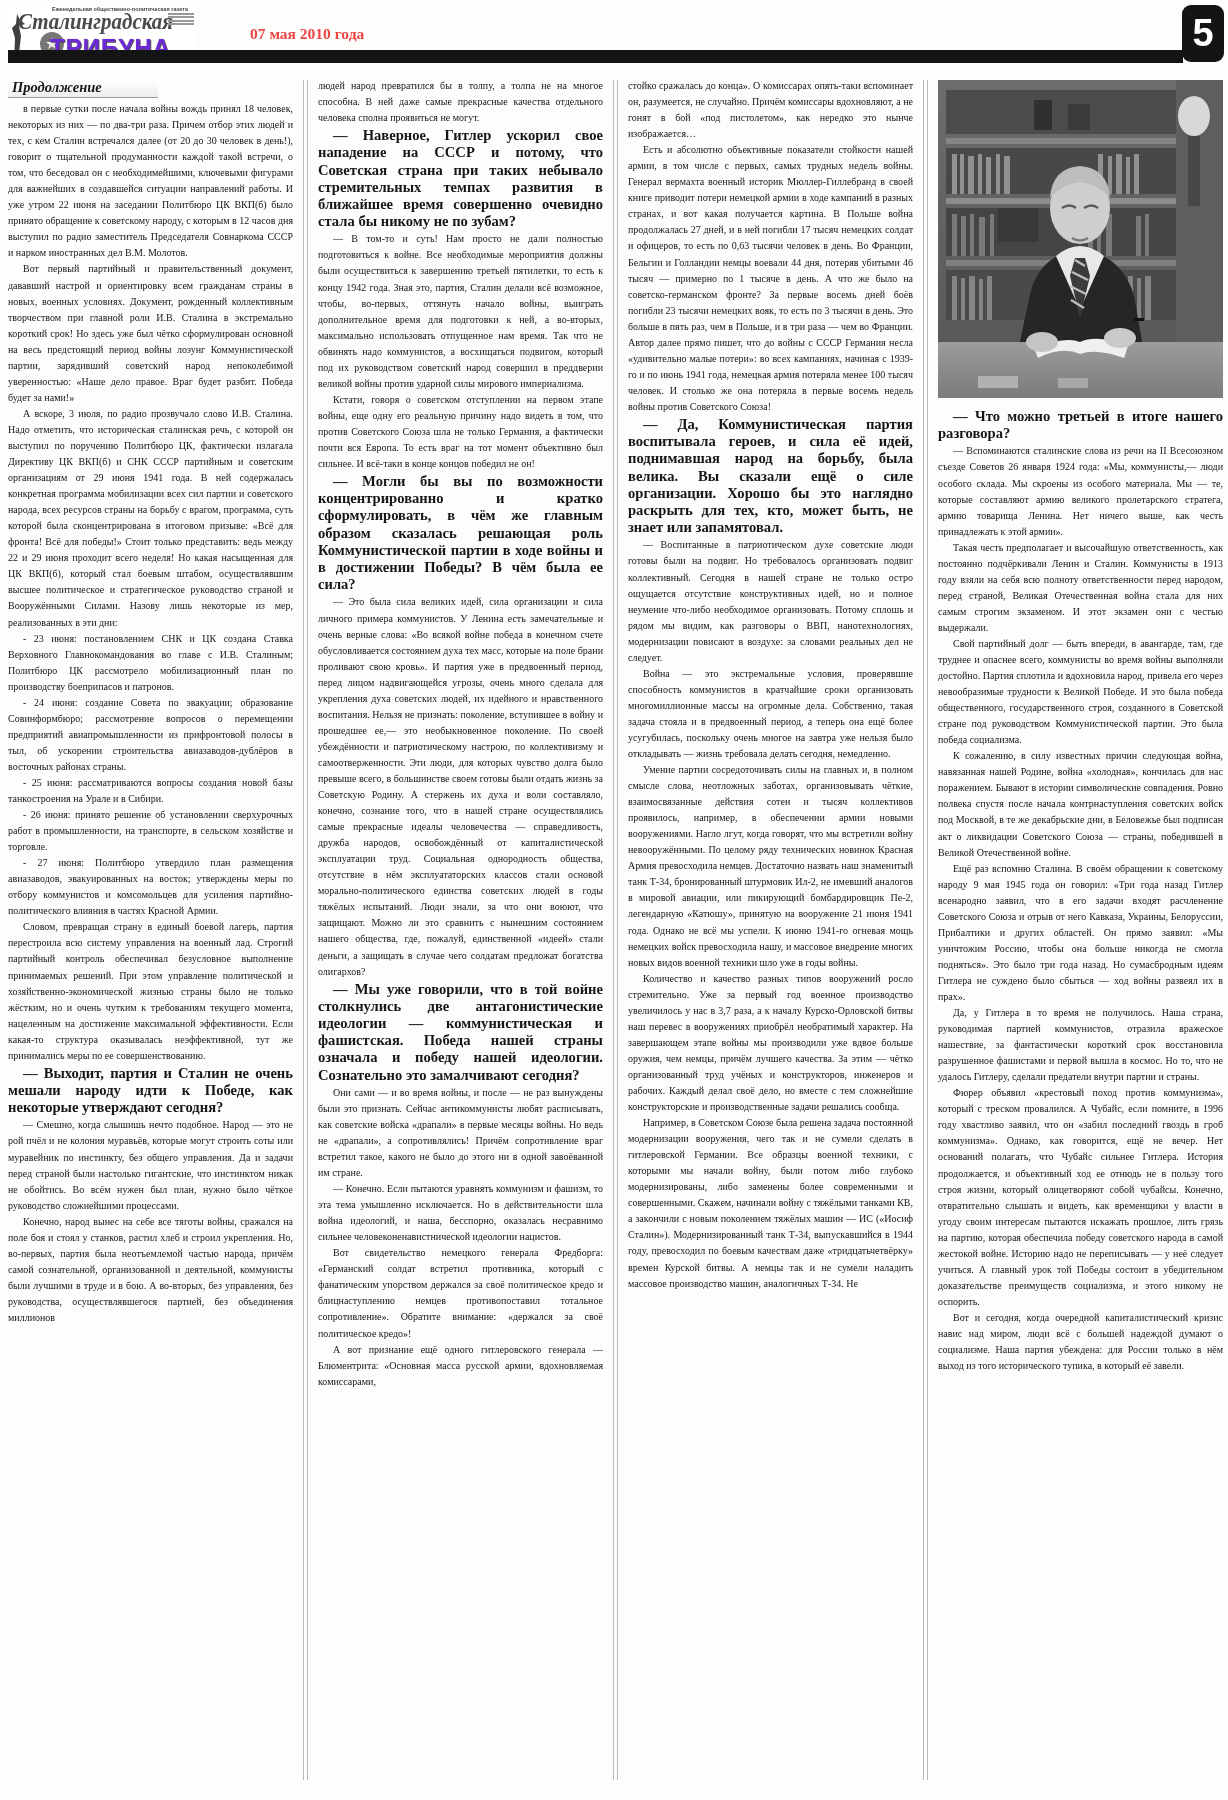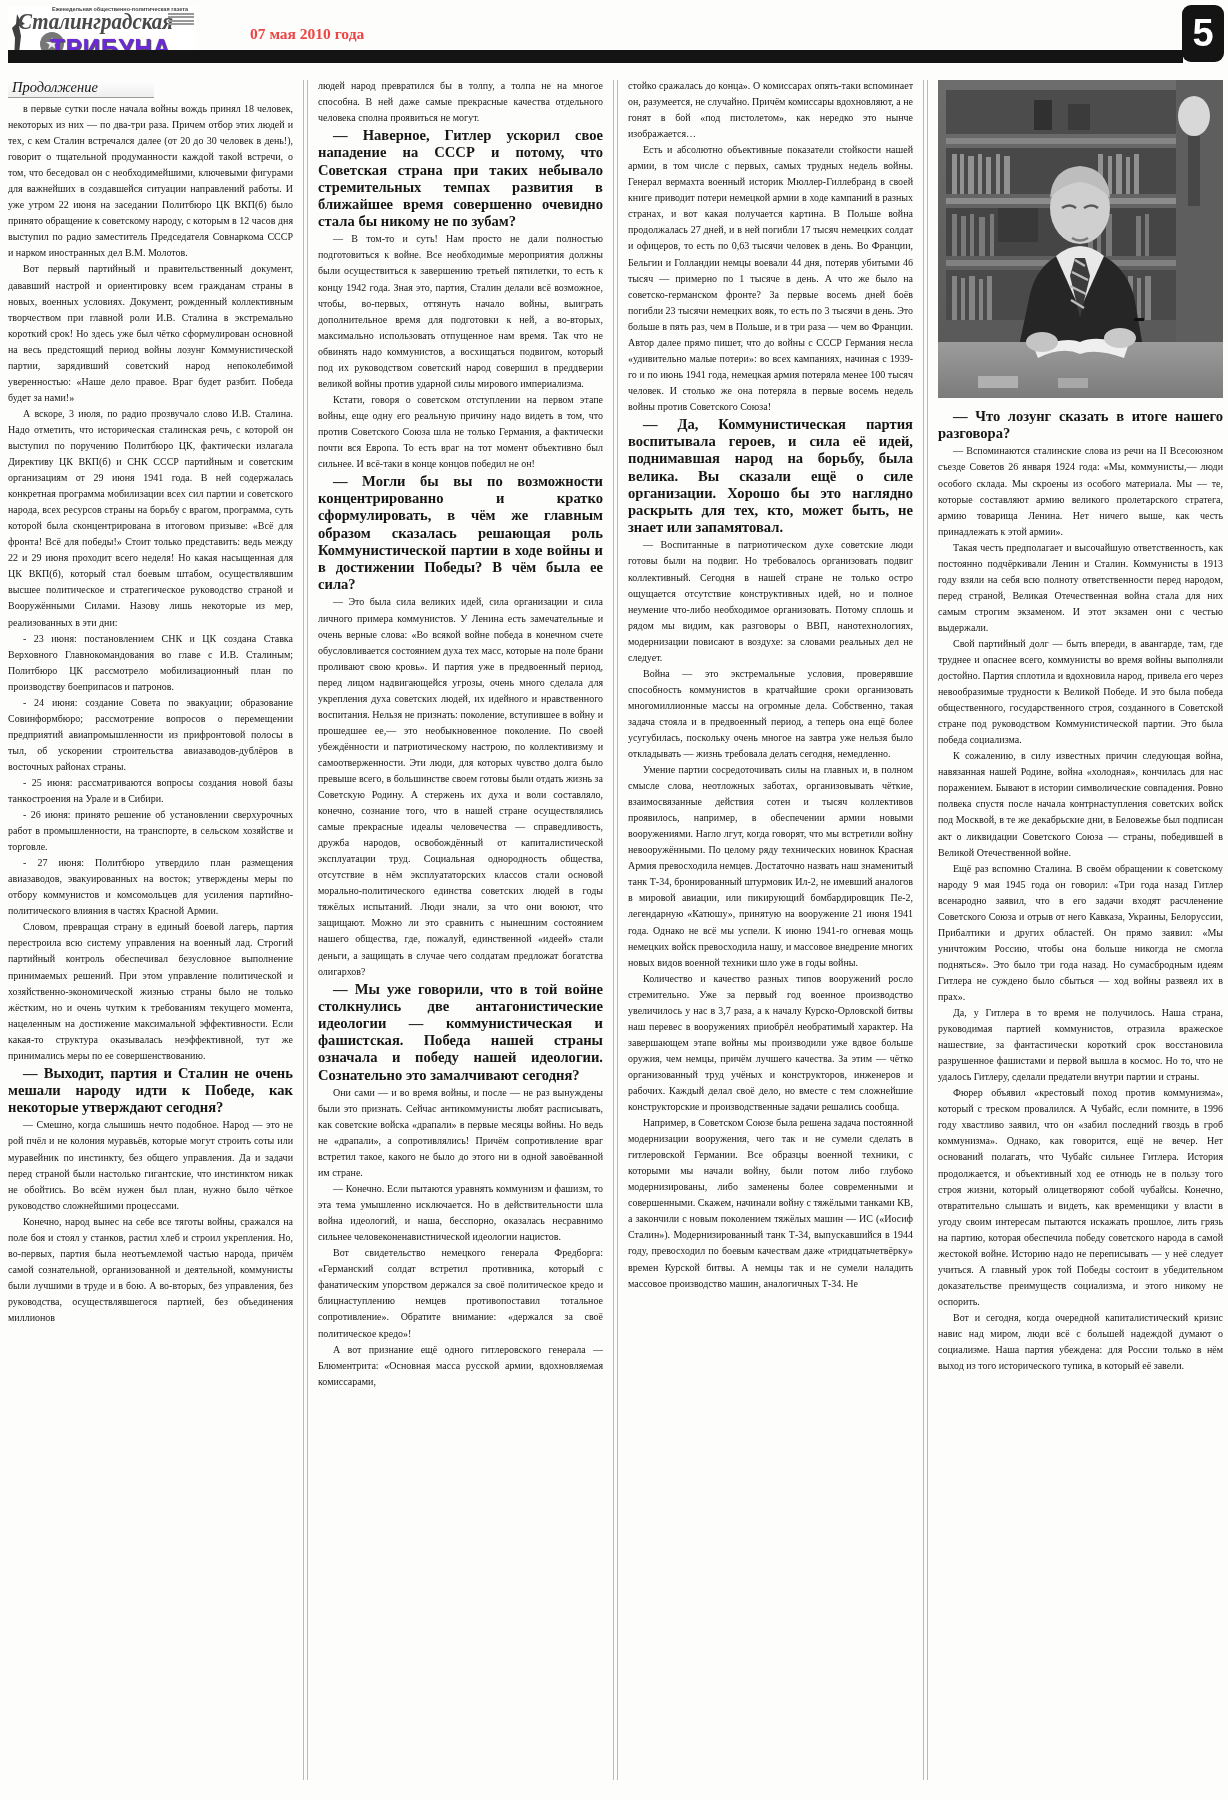--- a/index.html
+++ b/index.html
@@ -74,21 +74,21 @@
   .col {
     width:285px; flex:0 0 285px; height:1712px; overflow:hidden;
     text-align:justify;
   }
   .colsep {
     flex:0 0 3px; margin:2px 10px 0 10px; height:1700px;
     border-left:1px solid #b9b9b9; border-right:1px solid #b9b9b9;
   }
   .cont-label {
     display:inline-block;
-    font-style:italic; font-weight:normal; font-size:14.5px;
+    font-style:italic; font-weight:bold; font-size:14.5px;
     padding:0 56px 1px 4px; margin-bottom:3px;
     border-bottom:1px solid #9a9a9a;
     background:linear-gradient(#fff, #eee);
   }
   p.body { margin:0; font-size:10px; line-height:16.05px; text-indent:15px; }
   p.cont { text-indent:0; }
   p.q {
     margin:1px 0; font-weight:bold;
     font-size:14.6px; line-height:17.2px; text-indent:15px;
   }
@@ -236,21 +236,21 @@
         </g>
 
         <rect x="0" y="262" width="285" height="56" fill="url(#desk)"></rect>
         <path d="M96 268 Q128 256 142 262 Q160 254 190 266 L186 278 Q158 268 142 274 Q124 266 100 278 Z" fill="#efefef"></path>
         <ellipse cx="104" cy="262" rx="16" ry="10" fill="#c4c4c4"></ellipse>
         <ellipse cx="182" cy="258" rx="16" ry="10" fill="#c9c9c9"></ellipse>
         <rect x="40" y="296" width="40" height="12" fill="#b0b0b0"></rect>
         <rect x="120" y="298" width="30" height="10" fill="#a8a8a8"></rect>
       </svg>
     </figure>
-        <p class="q">— Что лозунг сказать в итоге нашего разговора?</p>
+        <p class="q">— Что можно третьей в итоге нашего разговора?</p>
         <p class="body">— Вспоминаются сталинские слова из речи на II Всесоюзном съезде Советов 26 января 1924 года: «Мы, коммунисты,— люди особого склада. Мы скроены из особого материала. Мы — те, которые составляют армию великого пролетарского стратега, армию товарища Ленина. Нет ничего выше, как честь принадлежать к этой армии».</p>
         <p class="body">Такая честь предполагает и высочайшую ответственность, как постоянно подчёркивали Ленин и Сталин. Коммунисты в 1913 году взяли на себя всю полноту ответственности перед народом, перед страной, Великая Отечественная война стала для них самым строгим экзаменом. И этот экзамен они с честью выдержали.</p>
         <p class="body">Свой партийный долг — быть впереди, в авангарде, там, где труднее и опаснее всего, коммунисты во время войны выполняли достойно. Партия сплотила и вдохновила народ, привела его через невообразимые трудности к Великой Победе. И это была победа общественного, государственного строя, созданного в Советской стране под руководством Коммунистической партии. Это была победа социализма.</p>
         <p class="body">К сожалению, в силу известных причин следующая война, навязанная нашей Родине, война «холодная», кончилась для нас поражением. Бывают в истории символические совпадения. Ровно полвека спустя после начала контрнаступления советских войск под Москвой, в те же декабрьские дни, в Беловежье был подписан акт о ликвидации Советского Союза — страны, победившей в Великой Отечественной войне.</p>
         <p class="body">Ещё раз вспомню Сталина. В своём обращении к советскому народу 9 мая 1945 года он говорил: «Три года назад Гитлер всенародно заявил, что в его задачи входят расчленение Советского Союза и отрыв от него Кавказа, Украины, Белоруссии, Прибалтики и других областей. Он прямо заявил: «Мы уничтожим Россию, чтобы она больше никогда не смогла подняться». Это было три года назад. Но сумасбродным идеям Гитлера не суждено было сбыться — ход войны развеял их в прах».</p>
         <p class="body">Да, у Гитлера в то время не получилось. Наша страна, руководимая партией коммунистов, отразила вражеское нашествие, за фантастически короткий срок восстановила разрушенное фашистами и первой вышла в космос. Но то, что не удалось Гитлеру, сделали предатели внутри партии и страны.</p>
         <p class="body">Фюрер объявил «крестовый поход против коммунизма», который с треском провалился. А Чубайс, если помните, в 1996 году хвастливо заявил, что он «забил последний гвоздь в гроб коммунизма». Однако, как говорится, ещё не вечер. Нет оснований полагать, что Чубайс сильнее Гитлера. История продолжается, и объективный ход ее отнюдь не в пользу того строя жизни, который олицетворяют собой чубайсы. Конечно, отвратительно слышать и видеть, как временщики у власти в угоду своим интересам пытаются искажать прошлое, лить грязь на партию, которая обеспечила победу советского народа в самой жестокой войне. Историю надо не переписывать — у неё следует учиться. А главный урок той Победы состоит в убедительном доказательстве преимуществ социализма, и этого никому не оспорить.</p>
         <p class="body">Вот и сегодня, когда очередной капиталистический кризис навис над миром, люди всё с большей надеждой думают о социализме. Наша партия убеждена: для России только в нём выход из того исторического тупика, в который её завели.</p>
       </div>
     </div>

